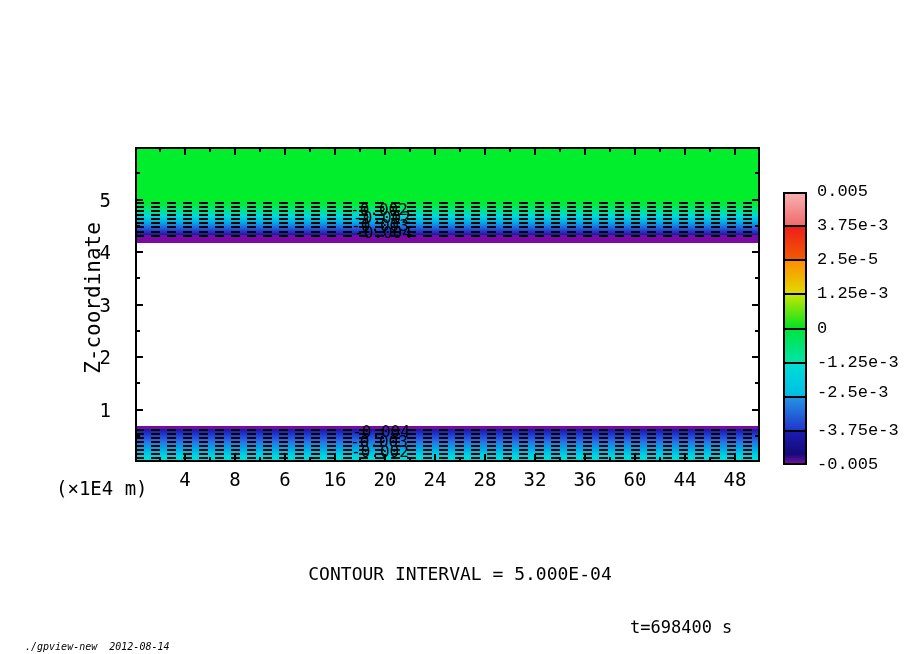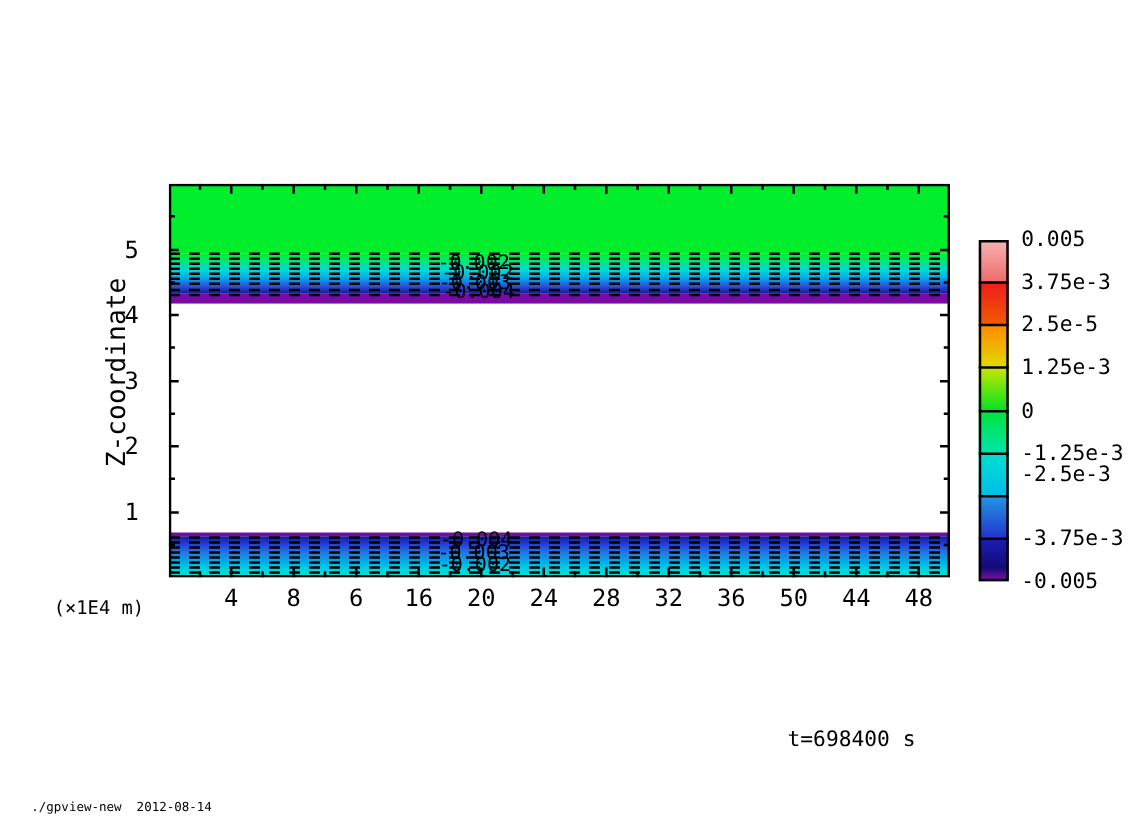--- a/index.html
+++ b/index.html
@@ -2,40 +2,40 @@
 <html><head>
 <meta charset="utf-8">
 <style>
   html,body{margin:0;padding:0;background:#fff;}
   .canvas{position:relative;width:904px;height:654px;background:#fff;color:#000;
           font-family:"DejaVu Sans Mono",monospace;overflow:hidden;}
   .abs{position:absolute;}
   .title{left:0;top:78px;width:904px;text-align:center;font-size:27px;letter-spacing:0px;white-space:pre;}
   .ylabel{left:93px;top:298px;transform:translate(-50%,-50%) rotate(-90deg);font-size:21px;white-space:nowrap;}
   .xlabel{left:135px;top:516px;width:625px;text-align:center;font-size:21px;}
-  .yunit{left:43px;top:477px;font-size:15px;white-space:pre;}
+  .yunit{left:56px;top:477px;font-size:19px;white-space:pre;}
   .xunit{left:650px;top:491px;width:135px;text-align:right;font-size:17px;white-space:pre;}
   .cnote{left:135px;top:563px;width:650px;text-align:center;font-size:18px;white-space:pre;}
-  .tnote{left:630px;top:582px;font-size:17px;white-space:pre;}
-  .footL{left:25px;top:641px;font-size:10px;white-space:pre;}
+  .tnote{left:630px;top:617px;font-size:17px;white-space:pre;}
+  .footL{left:25px;top:641px;font-size:10px;white-space:pre;font-style:italic;}
   .footR{left:566px;top:640px;font-size:10px;white-space:pre;}
   #plot{left:135px;top:147px;width:625px;height:315px;overflow:hidden;}
   #plot .band{position:absolute;left:0;width:625px;}
   #plot .cline{position:absolute;left:0;width:625px;height:2px;
     background:repeating-linear-gradient(90deg,#000 0 9px,transparent 9px 16px);}
   #plot .tick{position:absolute;background:#000;}
   #plot .clabel{position:absolute;font-size:16px;line-height:18px;color:#000;white-space:pre;}
   .frame{position:absolute;left:0;top:0;right:0;bottom:0;border:2px solid #000;pointer-events:none;}
   #xticklabels .xt{position:absolute;top:0;width:60px;margin-left:-30px;text-align:center;font-size:19px;}
   #xticklabels{left:135px;top:468px;width:625px;height:24px;}
   #yticklabels{left:82px;top:147px;width:30px;height:315px;}
   #yticklabels .yt{position:absolute;left:0;width:29px;text-align:right;font-size:19px;}
   #colorbar{left:783px;top:192px;width:24px;height:273px;}
   #colorbar .cbdiv{position:absolute;left:0;width:24px;height:2px;background:#000;}
-  #cbarlabels{left:817px;top:192px;width:87px;height:273px;}
+  #cbarlabels{left:817px;top:192px;width:87px;height:273px;font-family:Liberation Mono, monospace;}
   #cbarlabels .cbl{position:absolute;left:0;font-size:17px;white-space:pre;}
 </style>
 </head>
 <body>
 
 <div class="canvas">
 
   <div class="abs ylabel">Z-coordinate</div>
   <div class="abs yunit">(×1E4 m)</div>
 
@@ -154,43 +154,44 @@
   <div id="xticklabels" class="abs">
       <div class="xt" style="left: 50px;">4</div>
       <div class="xt" style="left: 100px;">8</div>
       <div class="xt" style="left: 150px;">6</div>
       <div class="xt" style="left: 200px;">16</div>
       <div class="xt" style="left: 250px;">20</div>
       <div class="xt" style="left: 300px;">24</div>
       <div class="xt" style="left: 350px;">28</div>
       <div class="xt" style="left: 400px;">32</div>
       <div class="xt" style="left: 450px;">36</div>
-      <div class="xt" style="left: 500px;">50</div>
+      <div class="xt" style="left: 500px;">60</div>
       <div class="xt" style="left: 550px;">44</div>
       <div class="xt" style="left: 600px;">48</div>
     </div>
 
+  <div class="abs cnote">CONTOUR INTERVAL = 5.000E-04</div>
   <div class="abs tnote">t=698400 s</div>
 
   <div id="colorbar" class="abs" style="background: linear-gradient(rgb(248, 180, 180) 0%, rgb(238, 106, 106) 12.5%, rgb(238, 28, 28) 12.5%, rgb(242, 92, 0) 25%, rgb(255, 140, 0) 25%, rgb(224, 220, 0) 37.5%, rgb(200, 230, 0) 37.5%, rgb(0, 228, 34) 50%, rgb(0, 228, 58) 50%, rgb(0, 228, 172) 62.5%, rgb(0, 224, 210) 62.5%, rgb(0, 188, 232) 75%, rgb(36, 150, 228) 75%, rgb(33, 52, 204) 87.5%, rgb(28, 28, 180) 87.5%, rgb(20, 10, 120) 96%, rgb(136, 18, 170) 100%);">
     <div class="cbdiv" style="top: calc(12.5% - 1px);"></div>
       <div class="cbdiv" style="top: calc(25% - 1px);"></div>
       <div class="cbdiv" style="top: calc(37.5% - 1px);"></div>
       <div class="cbdiv" style="top: calc(50% - 1px);"></div>
       <div class="cbdiv" style="top: calc(62.5% - 1px);"></div>
       <div class="cbdiv" style="top: calc(75% - 1px);"></div>
       <div class="cbdiv" style="top: calc(87.5% - 1px);"></div>
       <div class="frame"></div>
   </div>
   <div id="cbarlabels" class="abs">
       <div class="cbl" style="top: -10px;">0.005</div>
       <div class="cbl" style="top: 24.125px;">3.75e-3</div>
       <div class="cbl" style="top: 58.25px;">2.5e-5</div>
       <div class="cbl" style="top: 92.375px;">1.25e-3</div>
       <div class="cbl" style="top: 126.5px;">0</div>
       <div class="cbl" style="top: 160.625px;">-1.25e-3</div>
-      <div class="cbl" style="top: 178px;">-2.5e-3</div>
+      <div class="cbl" style="top: 191px;">-2.5e-3</div>
       <div class="cbl" style="top: 228.875px;">-3.75e-3</div>
       <div class="cbl" style="top: 263px;">-0.005</div>
     </div>
 
   <div class="abs footL">./gpview-new  2012-08-14</div>
 </div>
 
 </body></html>

